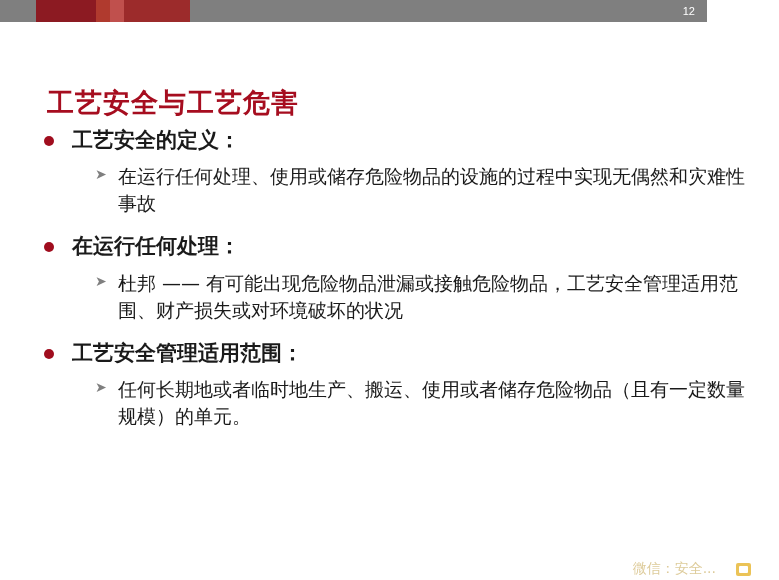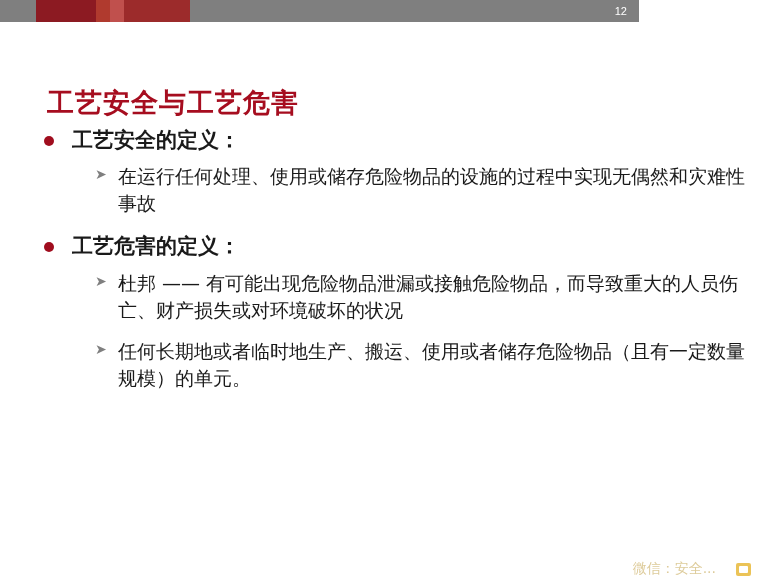--- a/index.html
+++ b/index.html
@@ -16,21 +16,21 @@
   }
   .slide {
     position: absolute;
     inset: 0;
     background: #ffffff;
   }
   
   .topbar {
     position: absolute;
     top: 0; left: 0;
-    width: 639px;
+    width: 707px;
     height: 22px;
     background: #7f7f7f;
   }
   .topbar .blk {
     position: absolute;
     top: 0;
     height: 22px;
   }
   .blk-a { left: 36px;  width: 60px; background: #8c1a22; }
   .blk-b { left: 96px;  width: 14px; background: #b03a2e; }
@@ -157,29 +157,33 @@
       </div>
       <div class="lvl2">
         <span class="arrow">➤</span>
         <span>在运行任何处理、使用或储存危险物品的设施的过程中实现无偶然和灾难性事故</span>
       </div>
     </div>
 
     <div class="g2">
       <div class="lvl1">
         <span class="bullet"></span>
-        <span>工艺危害的定义：</span>
+        <span>在运行任何处理：</span>
       </div>
       <div class="lvl2">
         <span class="arrow">➤</span>
-        <span>杜邦 —— 有可能出现危险物品泄漏或接触危险物品，而导致重大的人员伤亡、财产损失或对环境破坏的状况</span>
+        <span>杜邦 —— 有可能出现危险物品泄漏或接触危险物品，工艺安全管理适用范围、财产损失或对环境破坏的状况</span>
       </div>
     </div>
 
     <div class="g2">
+      <div class="lvl1">
+        <span class="bullet"></span>
+        <span>工艺安全管理适用范围：</span>
+      </div>
       <div class="lvl2">
         <span class="arrow">➤</span>
         <span>任何长期地或者临时地生产、搬运、使用或者储存危险物品（且有一定数量规模）的单元。</span>
       </div>
     </div>
 
   </div>
 
   <div class="watermark">
     <span>微信：安全...</span>

